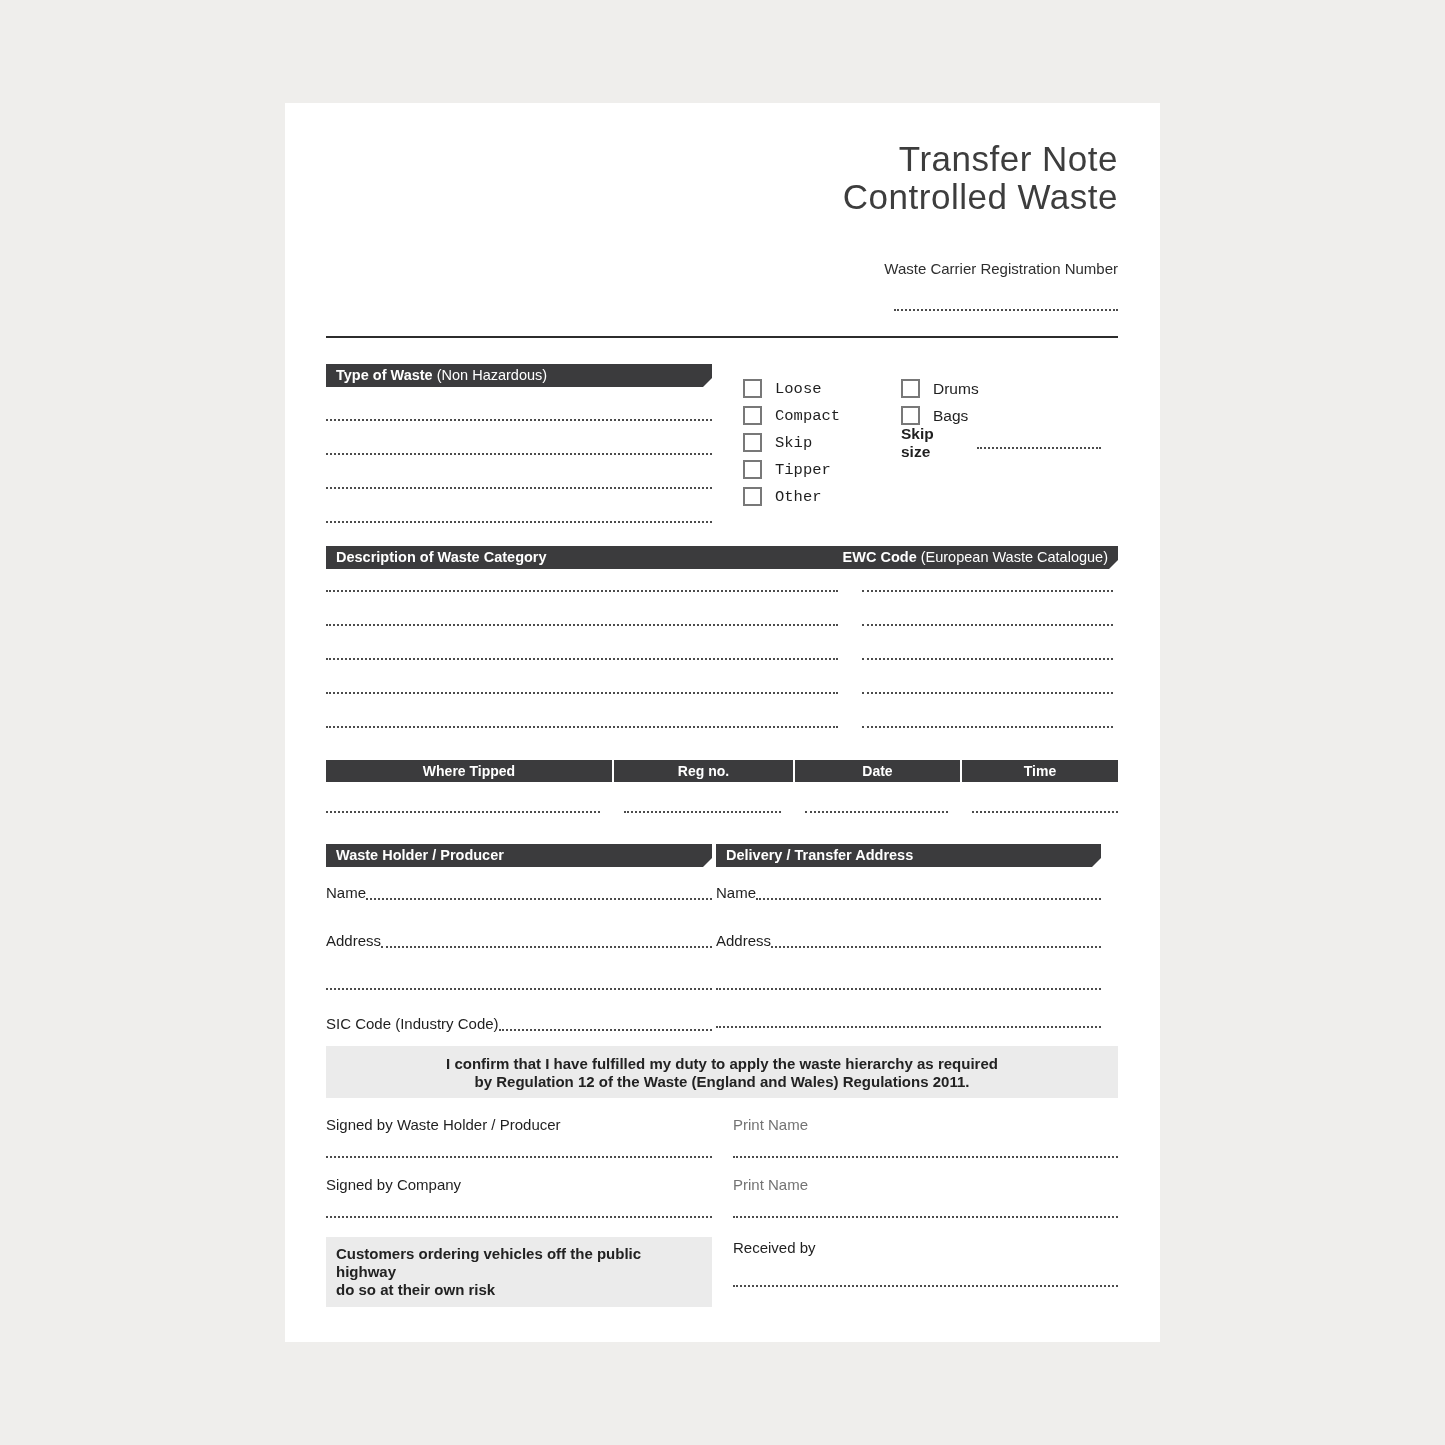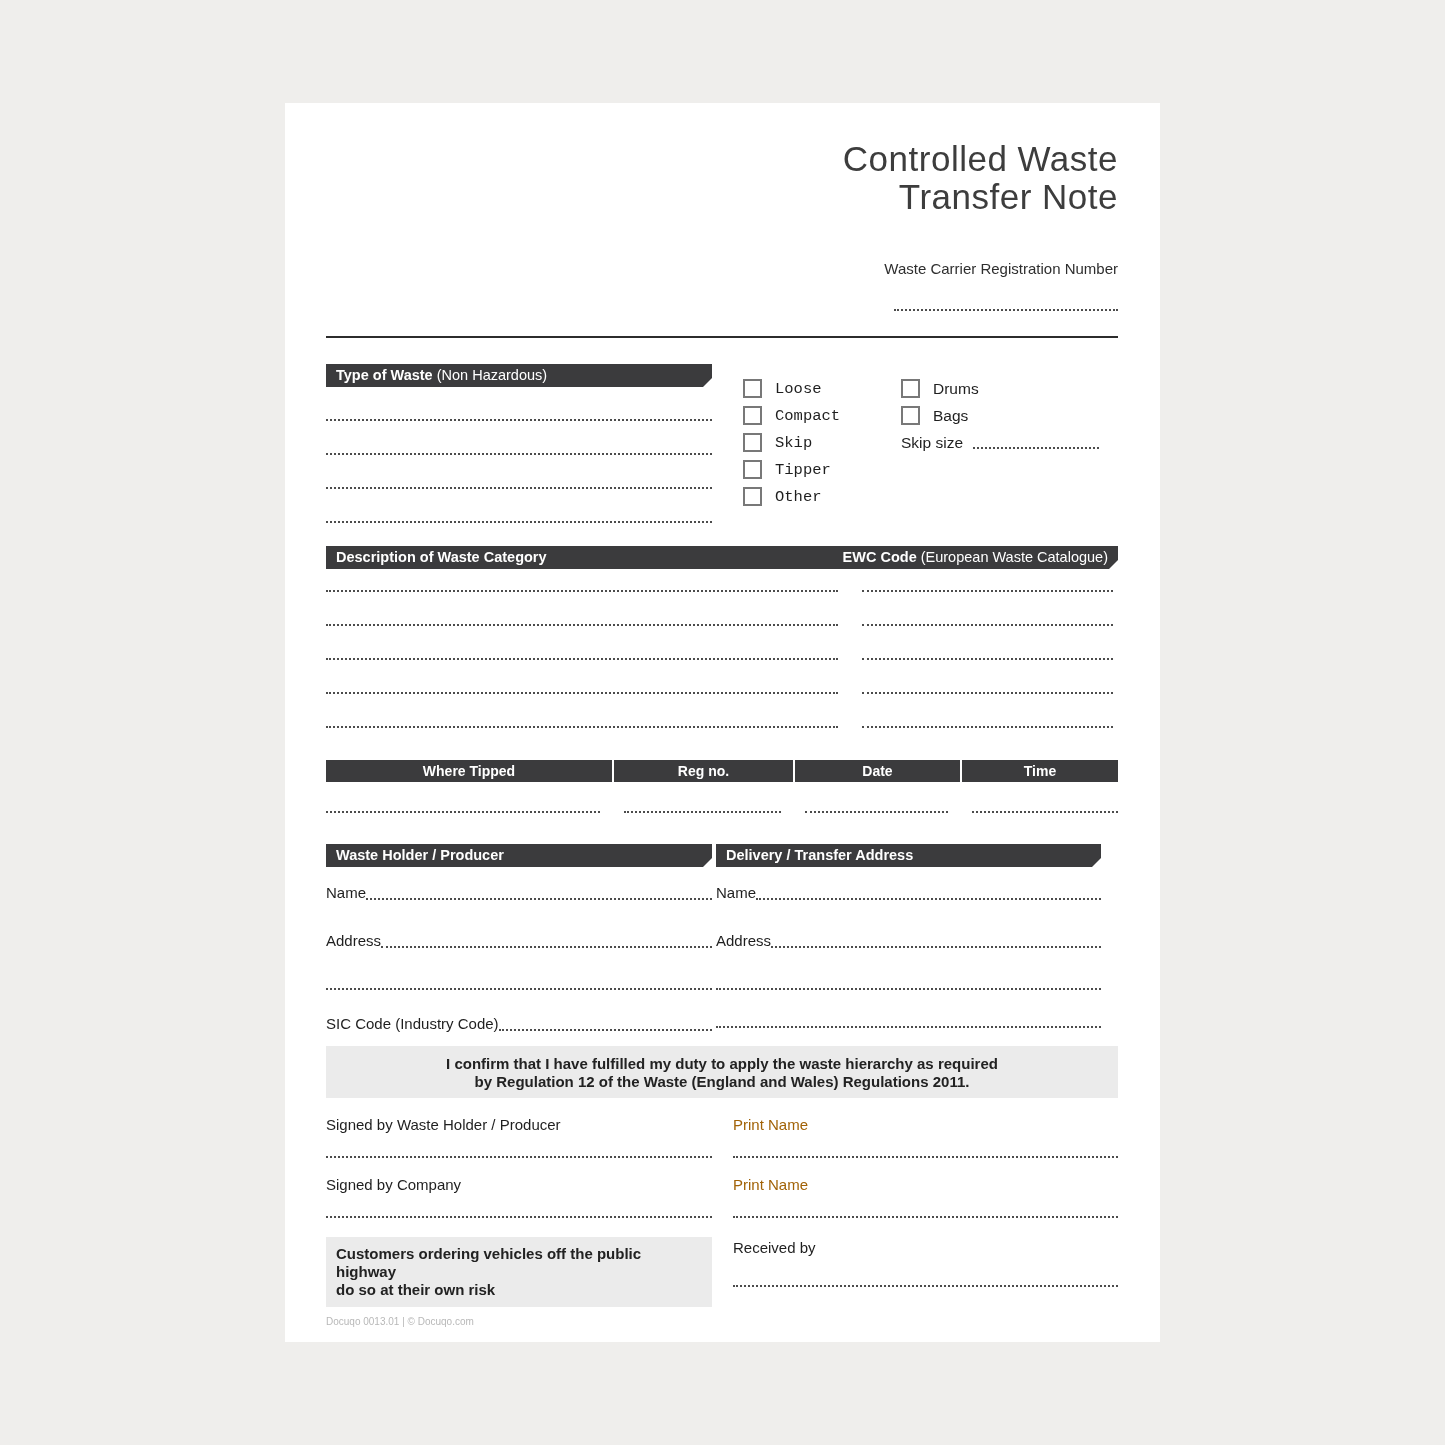--- a/index.html
+++ b/index.html
@@ -83,21 +83,21 @@
   .cb-grid { margin-top: 11px; display: flex; }
   .cb-col1 { width: 185px; flex: none; padding-left: 27px; font-family: Liberation Mono, monospace; }
   .cb-row { display: flex; align-items: center; height: 27px; }
   .checkbox {
     width: 19px; height: 19px; flex: none;
     border: 2px solid #787878;
     background: #fff;
     margin-right: 13px;
   }
   .cb-label { font-size: 15.5px; color: #1f1f1f; }
-  .skipsize-row { display: flex; align-items: center; height: 27px; }
+  .skipsize-row { display: flex; align-items: center; height: 27px; font-weight: bold; }
   .skipsize-label { font-size: 15.5px; color: #1f1f1f; margin-right: 10px; }
   .skipsize-line { width: 126px; align-self: flex-end; margin-bottom: 7px; }
 
   
   .desc-bar { margin-top: 12px; }
   .desc-row { display: flex; margin-top: 32px; }
   .desc-row.first { margin-top: 21px; }
   .desc-l { width: 512px; flex: none; }
   .desc-gap { width: 24px; flex: none; }
   .desc-r { width: 251px; flex: none; }
@@ -136,21 +136,21 @@
     font-size: 15px;
     font-weight: bold;
     line-height: 18px;
     color: #222;
   }
 
   
   .sig-labels { display: flex; margin-top: 18px; }
   .sig-labels .s-l { width: 386px; flex: none; font-size: 15px; color: #1f1f1f; }
   .sig-labels .s-gap { width: 21px; flex: none; }
-  .sig-labels .s-r { width: 385px; flex: none; font-size: 15px; color: #a16207; }
+  .sig-labels .s-r { width: 385px; flex: none; font-size: 15px; color: #737373; }
   .sig-lines { display: flex; gap: 21px; margin-top: 23px; }
   .sig-lines .dotline { flex: none; }
   .sig-lines .d-l { width: 386px; }
   .sig-lines .d-r { width: 385px; }
 
   
   .bottom-row { display: flex; gap: 21px; margin-top: 19px; }
   .risk-box {
     width: 386px; flex: none;
     background: #ebebeb;
@@ -170,22 +170,22 @@
     font-size: 10px;
     color: #b8b8b8;
   }
 </style>
 </head>
 <body>
 
 <div class="page">
 
   <div class="title-block">
+    <div>Transfer Note</div>
     <div>Controlled Waste</div>
-    <div>Transfer Note</div>
   </div>
 
   <div class="reg-label">Waste Carrier Registration Number</div>
   <span class="reg-line"></span>
   <hr class="top-rule">
 
   <div class="two-col row1">
     <div class="col-l">
       <div class="bar">
         <span>Type of Waste</span>
@@ -349,15 +349,14 @@
     <div class="risk-box">
       <div>Customers ordering vehicles off the public highway</div>
       <div>do so at their own risk</div>
     </div>
     <div class="received-col">
       <div class="received-label">Received by</div>
       <div class="dotline received-line"></div>
     </div>
   </div>
 
-  <div class="footer-note">Docuqo 0013.01 | © Docuqo.com</div>
 
 </div>
 
 </body></html>

